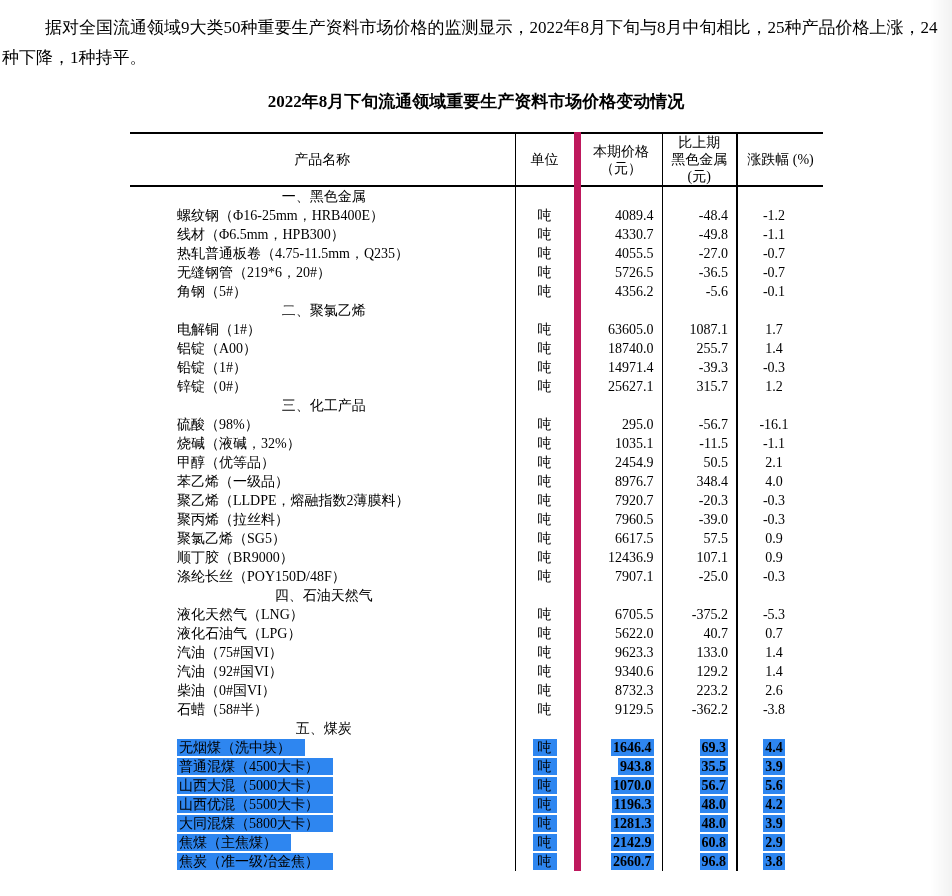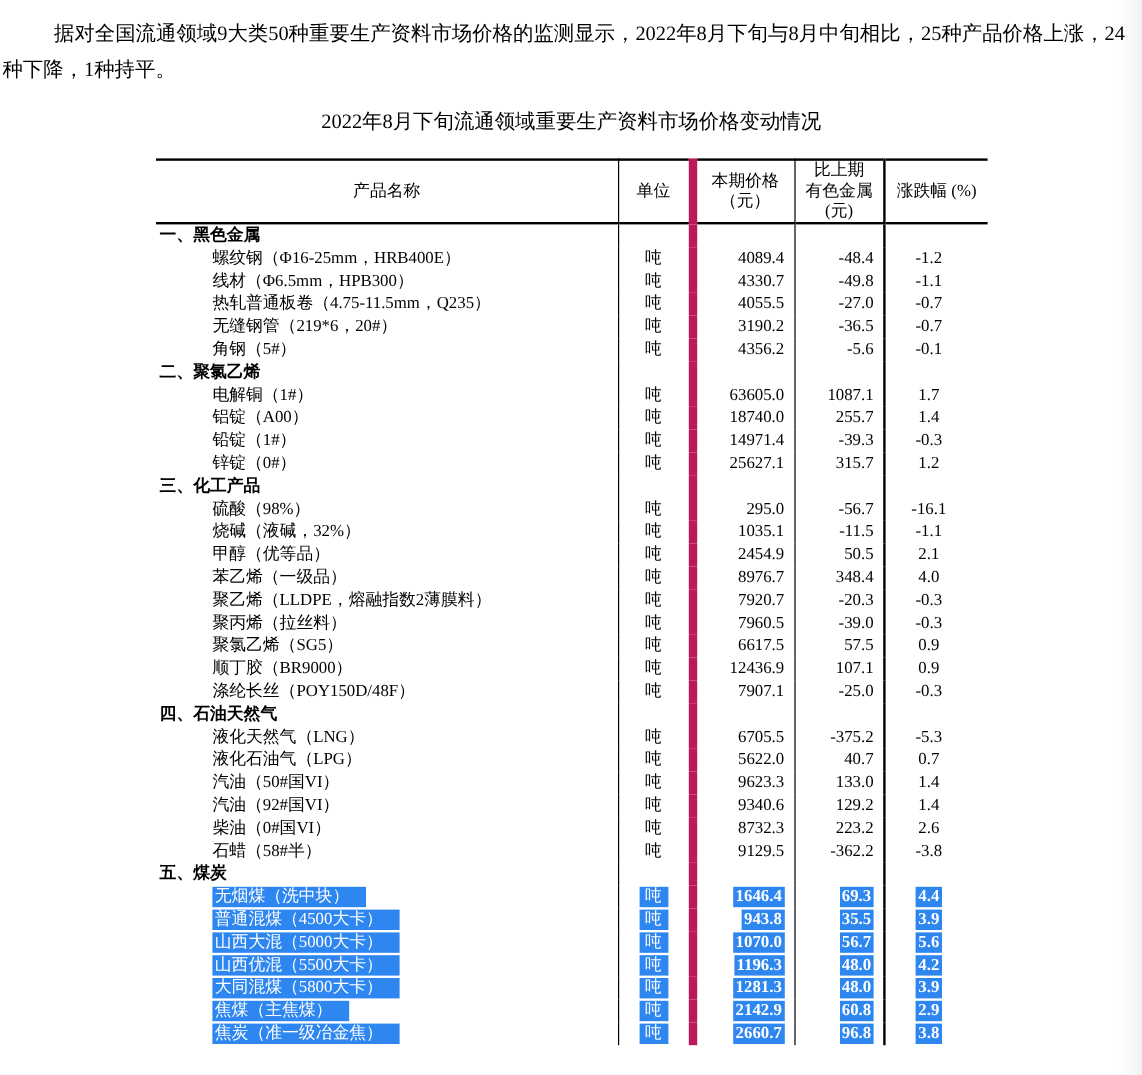--- a/index.html
+++ b/index.html
@@ -16,21 +16,21 @@
     margin: 0;
     padding: 13px 6px 0 2px;
     font-size: 17px;
     line-height: 30px;
     text-indent: 43px;
   }
   .title {
     margin: 17px 0 0 0;
     text-align: center;
     font-size: 17px;
-    font-weight: normal;
+    font-weight: bold;
   }
   .price-table {
     margin: 19px 0 0 130px;
     width: 693px;
     border-collapse: collapse;
     table-layout: fixed;
     border-top: 2px solid #000;
   }
   .price-table th {
     font-weight: normal;
@@ -49,27 +49,27 @@
     padding: 0;
     white-space: nowrap;
     overflow: hidden;
     vertical-align: middle;
   }
   .c-unit   { border-left: 1px solid #000; }
   .c-price  { border-left: 7px solid #be185d; }
   .c-change { border-left: 1px solid #000; }
   .c-pct    { border-left: 2px solid #000; margin-top: 20px; }
   td.c-name { padding-left: 47px; }
-  tr.section-row td.c-name { padding-left: 3px; font-weight: bold; }
+  tr.section-row td.c-name { padding-left: 3px; font-weight: normal; text-align: center; }
   td.c-unit { text-align: center; }
   td.c-price, td.c-change { text-align: right; padding-right: 8px; }
   td.c-pct { text-align: center; padding-right: 13px; }
   .hl {
     background: var(--sel, #2e86f0);
-    color: #ffffff;
+    color: #000000;
   }
   .hl-name { padding: 1px 14px 1px 2px; }
   .hl-unit { padding: 1px 5px; }
   .hl-num  { padding: 1px 2px; font-weight: bold; }
   .edge-shade {
     position: fixed;
     top: 0; right: 0;
     width: 22px; height: 896px;
     background: linear-gradient(to right, rgba(0,0,0,0), rgba(0,0,0,0.05));
     pointer-events: none;
@@ -95,21 +95,21 @@
     <thead>
       <tr>
         <th class="c-name">产品名称</th>
         <th class="c-unit">单位</th>
         <th class="c-price">
           <div>本期价格</div>
           <div>（元）</div>
         </th>
         <th class="c-change">
           <div>比上期</div>
-          <div>有色金属(元)</div>
+          <div>黑色金属(元)</div>
         </th>
         <th class="c-pct">涨跌幅 (%)</th>
       </tr>
     </thead>
     <tbody>
         <tr class="section-row">
           <td class="c-name">一、黑色金属</td>
           <td class="c-unit"></td>
           <td class="c-price"></td>
           <td class="c-change"></td>
@@ -132,21 +132,21 @@
         <tr>
           <td class="c-name"><span>热轧普通板卷（4.75-11.5mm，Q235）</span></td>
           <td class="c-unit"><span>吨</span></td>
           <td class="c-price"><span>4055.5</span></td>
           <td class="c-change"><span>-27.0</span></td>
           <td class="c-pct"><span>-0.7</span></td>
         </tr>
         <tr>
           <td class="c-name"><span>无缝钢管（219*6，20#）</span></td>
           <td class="c-unit"><span>吨</span></td>
-          <td class="c-price"><span>3190.2</span></td>
+          <td class="c-price"><span>5726.5</span></td>
           <td class="c-change"><span>-36.5</span></td>
           <td class="c-pct"><span>-0.7</span></td>
         </tr>
         <tr>
           <td class="c-name"><span>角钢（5#）</span></td>
           <td class="c-unit"><span>吨</span></td>
           <td class="c-price"><span>4356.2</span></td>
           <td class="c-change"><span>-5.6</span></td>
           <td class="c-pct"><span>-0.1</span></td>
         </tr>
@@ -270,21 +270,21 @@
           <td class="c-pct"><span>-5.3</span></td>
         </tr>
         <tr>
           <td class="c-name"><span>液化石油气（LPG）</span></td>
           <td class="c-unit"><span>吨</span></td>
           <td class="c-price"><span>5622.0</span></td>
           <td class="c-change"><span>40.7</span></td>
           <td class="c-pct"><span>0.7</span></td>
         </tr>
         <tr>
-          <td class="c-name"><span>汽油（50#国VI）</span></td>
+          <td class="c-name"><span>汽油（75#国VI）</span></td>
           <td class="c-unit"><span>吨</span></td>
           <td class="c-price"><span>9623.3</span></td>
           <td class="c-change"><span>133.0</span></td>
           <td class="c-pct"><span>1.4</span></td>
         </tr>
         <tr>
           <td class="c-name"><span>汽油（92#国VI）</span></td>
           <td class="c-unit"><span>吨</span></td>
           <td class="c-price"><span>9340.6</span></td>
           <td class="c-change"><span>129.2</span></td>

